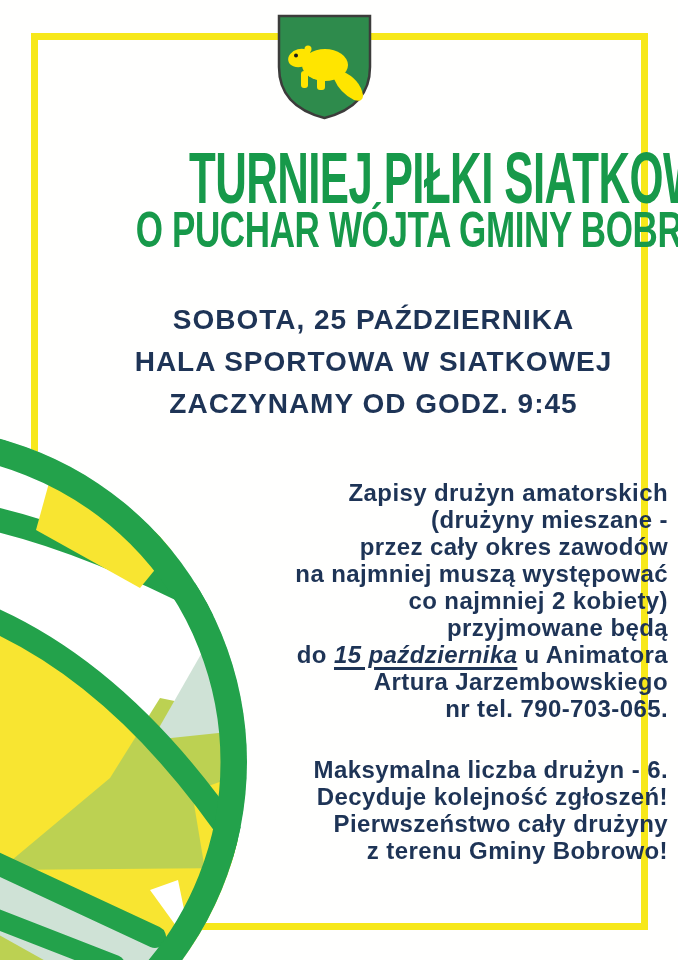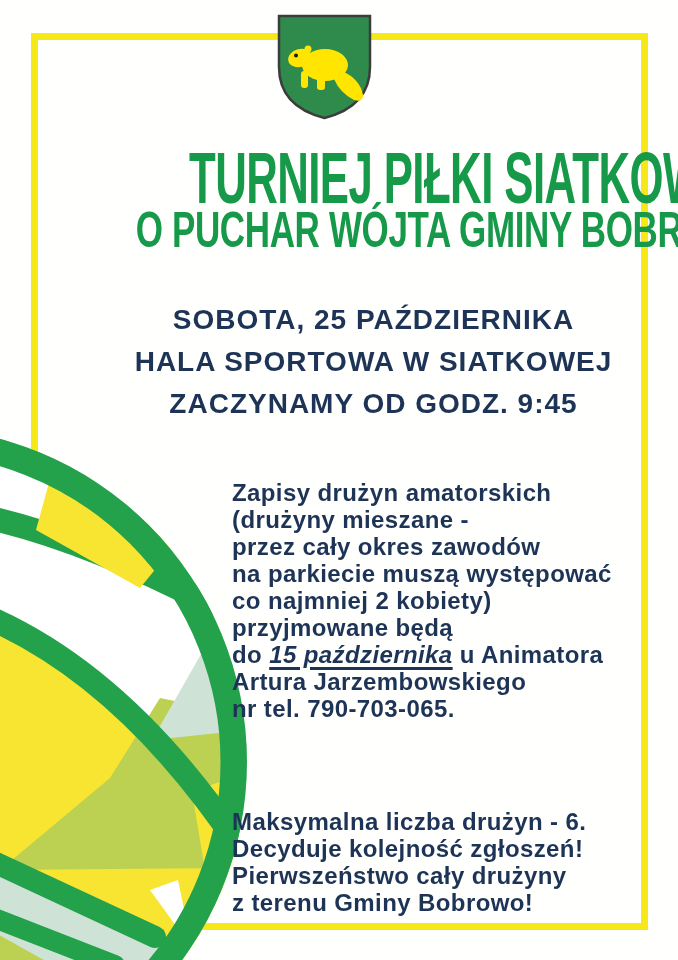--- a/index.html
+++ b/index.html
@@ -18,25 +18,25 @@
   .t1{top:136px;font-size:73px;}
   .t1 .inner{transform:scaleX(0.60);transform-origin:50% 0;letter-spacing:-1px;}
   .t2{top:201px;font-size:50px;}
   .t2 .inner{transform:scaleX(0.70);transform-origin:50% 0;letter-spacing:-0.5px;}
 
   .info-block{
     position:absolute;left:0;top:299px;width:675px;z-index:5;text-align:center;
     color:#1E3456;font-weight:bold;font-size:28px;line-height:42px;letter-spacing:1px;padding-left:36px;
   }
   .body-block{
-    position:absolute;z-index:5;text-align:left;
+    position:absolute;z-index:5;text-align:right;
     color:#1E3456;font-weight:bold;font-size:24px;line-height:27px;letter-spacing:0.4px;
   }
   .p1{left:232px;top:479px;width:436px;}
-  .p2{left:232px;top:808px;width:436px;}
+  .p2{left:232px;top:756px;width:436px;}
   .u{text-decoration:underline;text-decoration-thickness:2.5px;text-underline-offset:4px;font-style:italic;}
 </style>
 </head>
 <body>
 
 <div class="poster">
 
   <svg class="frame-svg" viewBox="0 0 678 960">
     <rect x="34.5" y="36.5" width="610" height="890" fill="none" stroke-width="7" stroke="#F7E81A"></rect>
   </svg>
@@ -102,21 +102,21 @@
   <div class="info-block">
       <div class="line">SOBOTA, 25 PAŹDZIERNIKA</div>
       <div class="line">HALA SPORTOWA W SIATKOWEJ</div>
       <div class="line">ZACZYNAMY OD GODZ. 9:45</div>
     </div>
 
   <div class="body-block p1">
       <div class="line">Zapisy drużyn amatorskich</div>
       <div class="line">(drużyny mieszane -</div>
       <div class="line">przez cały okres zawodów</div>
-      <div class="line">na parkiecie muszą występować</div>
+      <div class="line">na najmniej muszą występować</div>
       <div class="line">co najmniej 2 kobiety)</div>
       <div class="line">przyjmowane będą</div>
       <div class="line">do <span class="u">15 października</span> u Animatora</div>
       <div class="line">Artura Jarzembowskiego</div>
       <div class="line">nr tel. 790-703-065.</div>
     </div>
   <div class="body-block p2">
       <div class="line">Maksymalna liczba drużyn - 6.</div>
       <div class="line">Decyduje kolejność zgłoszeń!</div>
       <div class="line">Pierwszeństwo cały drużyny</div>

